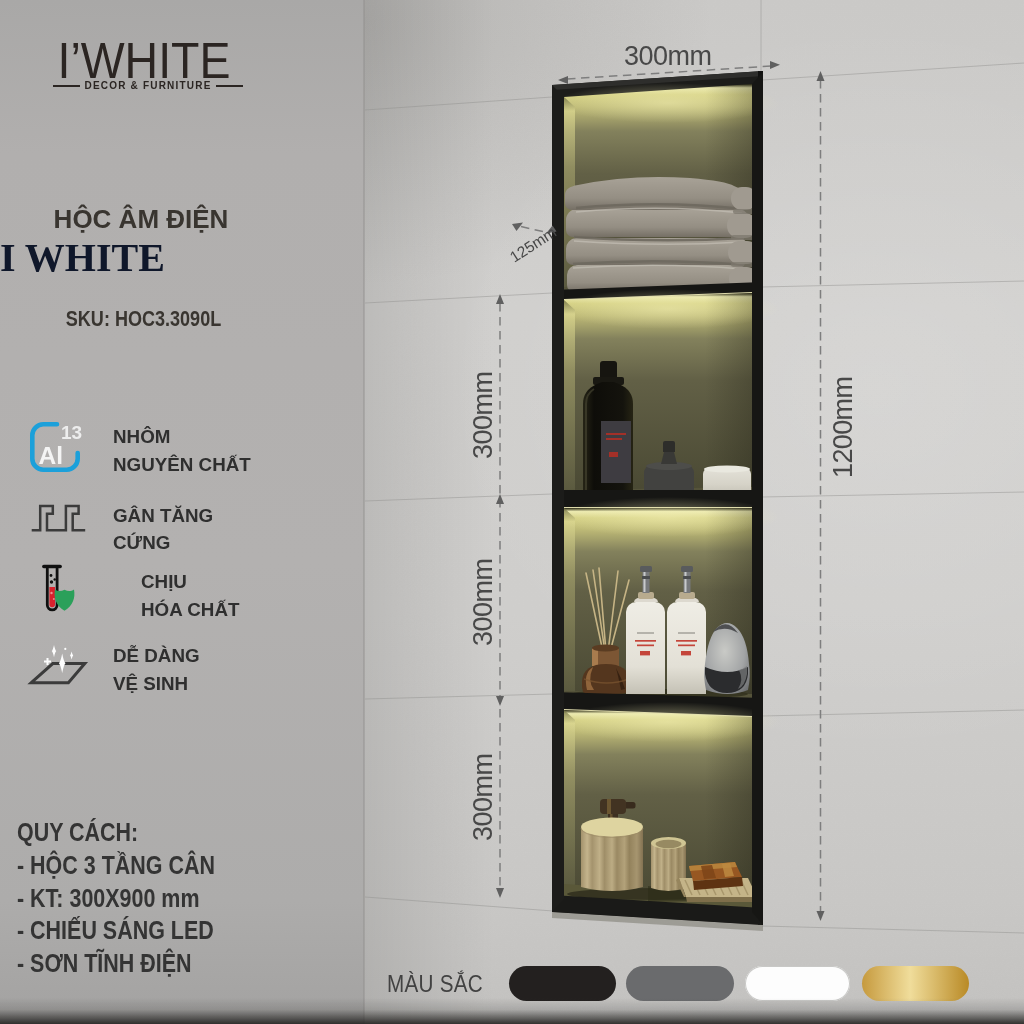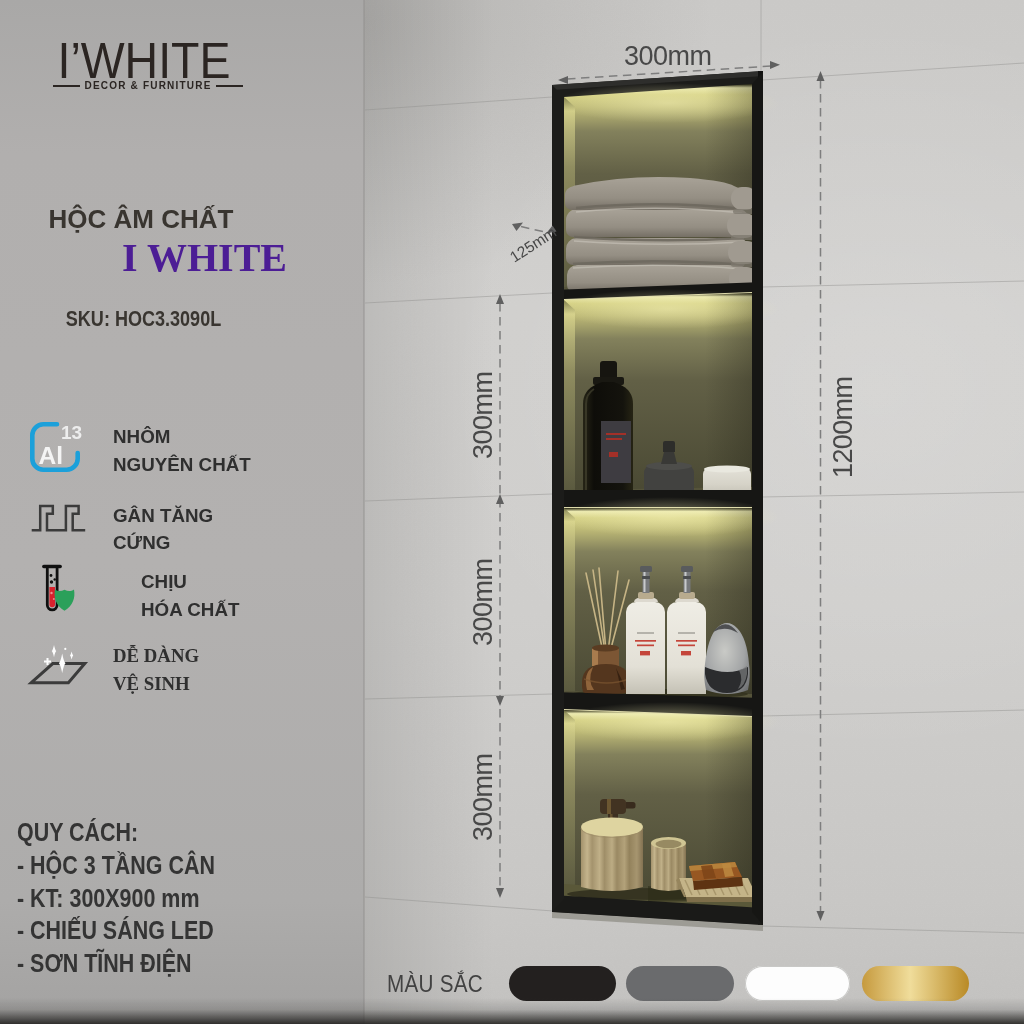--- a/index.html
+++ b/index.html
@@ -14,21 +14,21 @@
 #panel{position:absolute;left:0;top:0;width:364px;height:1024px;
   background:linear-gradient(180deg,#a9a8a7 0%, #b1afae 15%, #b3b1b0 55%, #adacab 88%, #a3a2a1 100%);}
 #bottomshade{position:absolute;left:0;top:998px;width:1024px;height:26px;
   background:linear-gradient(180deg, rgba(50,49,47,0) 0%, rgba(50,49,47,0.18) 45%, rgba(38,37,35,0.92) 100%);}
 .t{position:absolute;color:#38342f;transform:translateZ(0);}
 #logo{left:0px;top:36px;width:288px;text-align:center;font-family:Liberation Sans, sans-serif;color:#2b2522;}
 #logo .l1{font-size:50px;line-height:50px;transform:scaleX(0.93);}
 #logo .l2{font-size:10px;font-weight:bold;letter-spacing:1.2px;margin-top:-6px;margin-left:8px;}
 .dash{display:inline-block;vertical-align:2.5px;width:27px;height:1.6px;background:#2b2522;}
 #h1{left:0;top:204px;width:282px;text-align:center;font-weight:bold;font-size:26px;color:#393530;white-space:nowrap;}
-#h2{left:0;top:234px;width:287px;text-align:right;font-family:"Liberation Serif",serif;font-weight:bold;font-size:40px;color:#4c1d95;}
+#h2{left:0;top:234px;width:287px;text-align:left;font-family:"Liberation Serif",serif;font-weight:bold;font-size:40px;color:#0f172a;}
 #sku{left:0;top:306px;width:287px;text-align:center;font-weight:bold;font-size:22px;color:#393530;transform:scaleX(0.82);}
 .feat{position:absolute;left:113px;font-weight:bold;font-size:18.8px;line-height:27.5px;color:#2f2f2f;white-space:nowrap;transform:translateZ(0);}
 #quy{left:17px;top:816px;font-weight:bold;font-size:26.5px;line-height:32.8px;color:#343434;transform:scaleX(0.81);transform-origin:0 0;white-space:nowrap;}
 #mau{left:387px;top:970.5px;font-size:23.5px;color:#424242;letter-spacing:0.3px;transform:scaleX(0.88);transform-origin:0 0;}
 .pill{position:absolute;top:966px;height:35px;border-radius:18px;}
 svg{position:absolute;left:0;top:0;}
 </style>
 </head>
 <body>
 <div id="page">
@@ -330,21 +330,21 @@
       <text x="492" y="602" text-anchor="middle" transform="rotate(-90 492 602)" textLength="88">300mm</text>
       <text x="492" y="797" text-anchor="middle" transform="rotate(-90 492 797)" textLength="88">300mm</text>
       <text x="536" y="249" text-anchor="middle" font-size="15.5" transform="rotate(-33 536 249)">125mm</text>
     </g>
   </svg>
 
   <div class="t" id="logo">
     <div class="l1">I’WHITE</div>
     <div class="l2"><span class="dash"></span>&nbsp;DECOR &amp; FURNITURE&nbsp;<span class="dash"></span></div>
   </div>
-  <div class="t" id="h1">HỘC ÂM CHẤT</div>
+  <div class="t" id="h1">HỘC ÂM ĐIỆN</div>
   <div class="t" id="h2">I WHITE</div>
   <div class="t" id="sku">SKU: HOC3.3090L</div>
 
   <svg id="icons" width="1024" height="1024" viewBox="0 0 1024 1024">
     <g>
       <path d="M57,424.3 H43.3 A11,11 0 0 0 32.3,435.3 V458.7 A11,11 0 0 0 43.3,469.7 H66.7 A11,11 0 0 0 77.7,458.7 V453" fill="none" stroke="#1ca0da" stroke-width="4.6" stroke-linecap="round"></path>
       <text x="38.5" y="463.5" font-family="Liberation Sans, sans-serif" font-weight="bold" font-size="24.5" fill="#f4f4f4">Al</text>
       <text x="61" y="438.5" font-family="Liberation Sans, sans-serif" font-weight="bold" font-size="19" fill="#ededed">13</text>
     </g>
     <path d="M31.7,530.2 H40.2 V506 H52.8 V513.8 H47 V530.2 H65.9 V506 H78.6 V513.8 H72.7 V530.2 H85.2" fill="none" stroke="#3b3b3b" stroke-width="2.5"></path>
@@ -367,21 +367,21 @@
         <path d="M71.6,651.5 q0.8,3.4 1.6,4 q-0.8,0.6 -1.6,4 q-0.8,-3.4 -1.6,-4 q0.8,-0.6 1.6,-4 z"></path>
         <path d="M46.5,658 h2 v2.5 h2.5 v2 h-2.5 v2.5 h-2 v-2.5 h-2.5 v-2 h2.5 z"></path>
         <circle cx="65.3" cy="648.9" r="1.1"></circle>
       </g>
     </g>
   </svg>
 
   <div class="feat" style="top:423px;">NHÔM<br>NGUYÊN CHẤT</div>
   <div class="feat" style="top:501.5px;">GÂN TĂNG<br>CỨNG</div>
   <div class="feat" style="top:568.3px;margin-left:28px;">CHỊU<br>HÓA CHẤT</div>
-  <div class="feat" style="top:642.4px;font-family:Liberation Serif, serif;">DỄ DÀNG<br>VỆ SINH</div>
+  <div class="feat" style="top:642.4px;">DỄ DÀNG<br>VỆ SINH</div>
 
   <div class="t" id="quy">QUY CÁCH:<br>- HỘC 3 TẦNG CÂN<br>- KT: 300X900 mm<br>- CHIẾU SÁNG LED<br>- SƠN TĨNH ĐIỆN</div>
 
   <div class="t" id="mau">MÀU SẮC</div>
   <div class="pill" style="left:509px;width:107px;background:#23201f;"></div>
   <div class="pill" style="left:626px;width:108px;background:#6a6b6d;"></div>
   <div class="pill" style="left:745px;width:105px;background:#fdfdfd;box-shadow:inset 0 0 0 1px #c8c8c6;"></div>
   <div class="pill" style="left:862px;width:107px;background:linear-gradient(90deg,#c69a3e,#f0dd9b 45%,#b98a26);"></div>
 
   <div id="bottomshade"></div>

